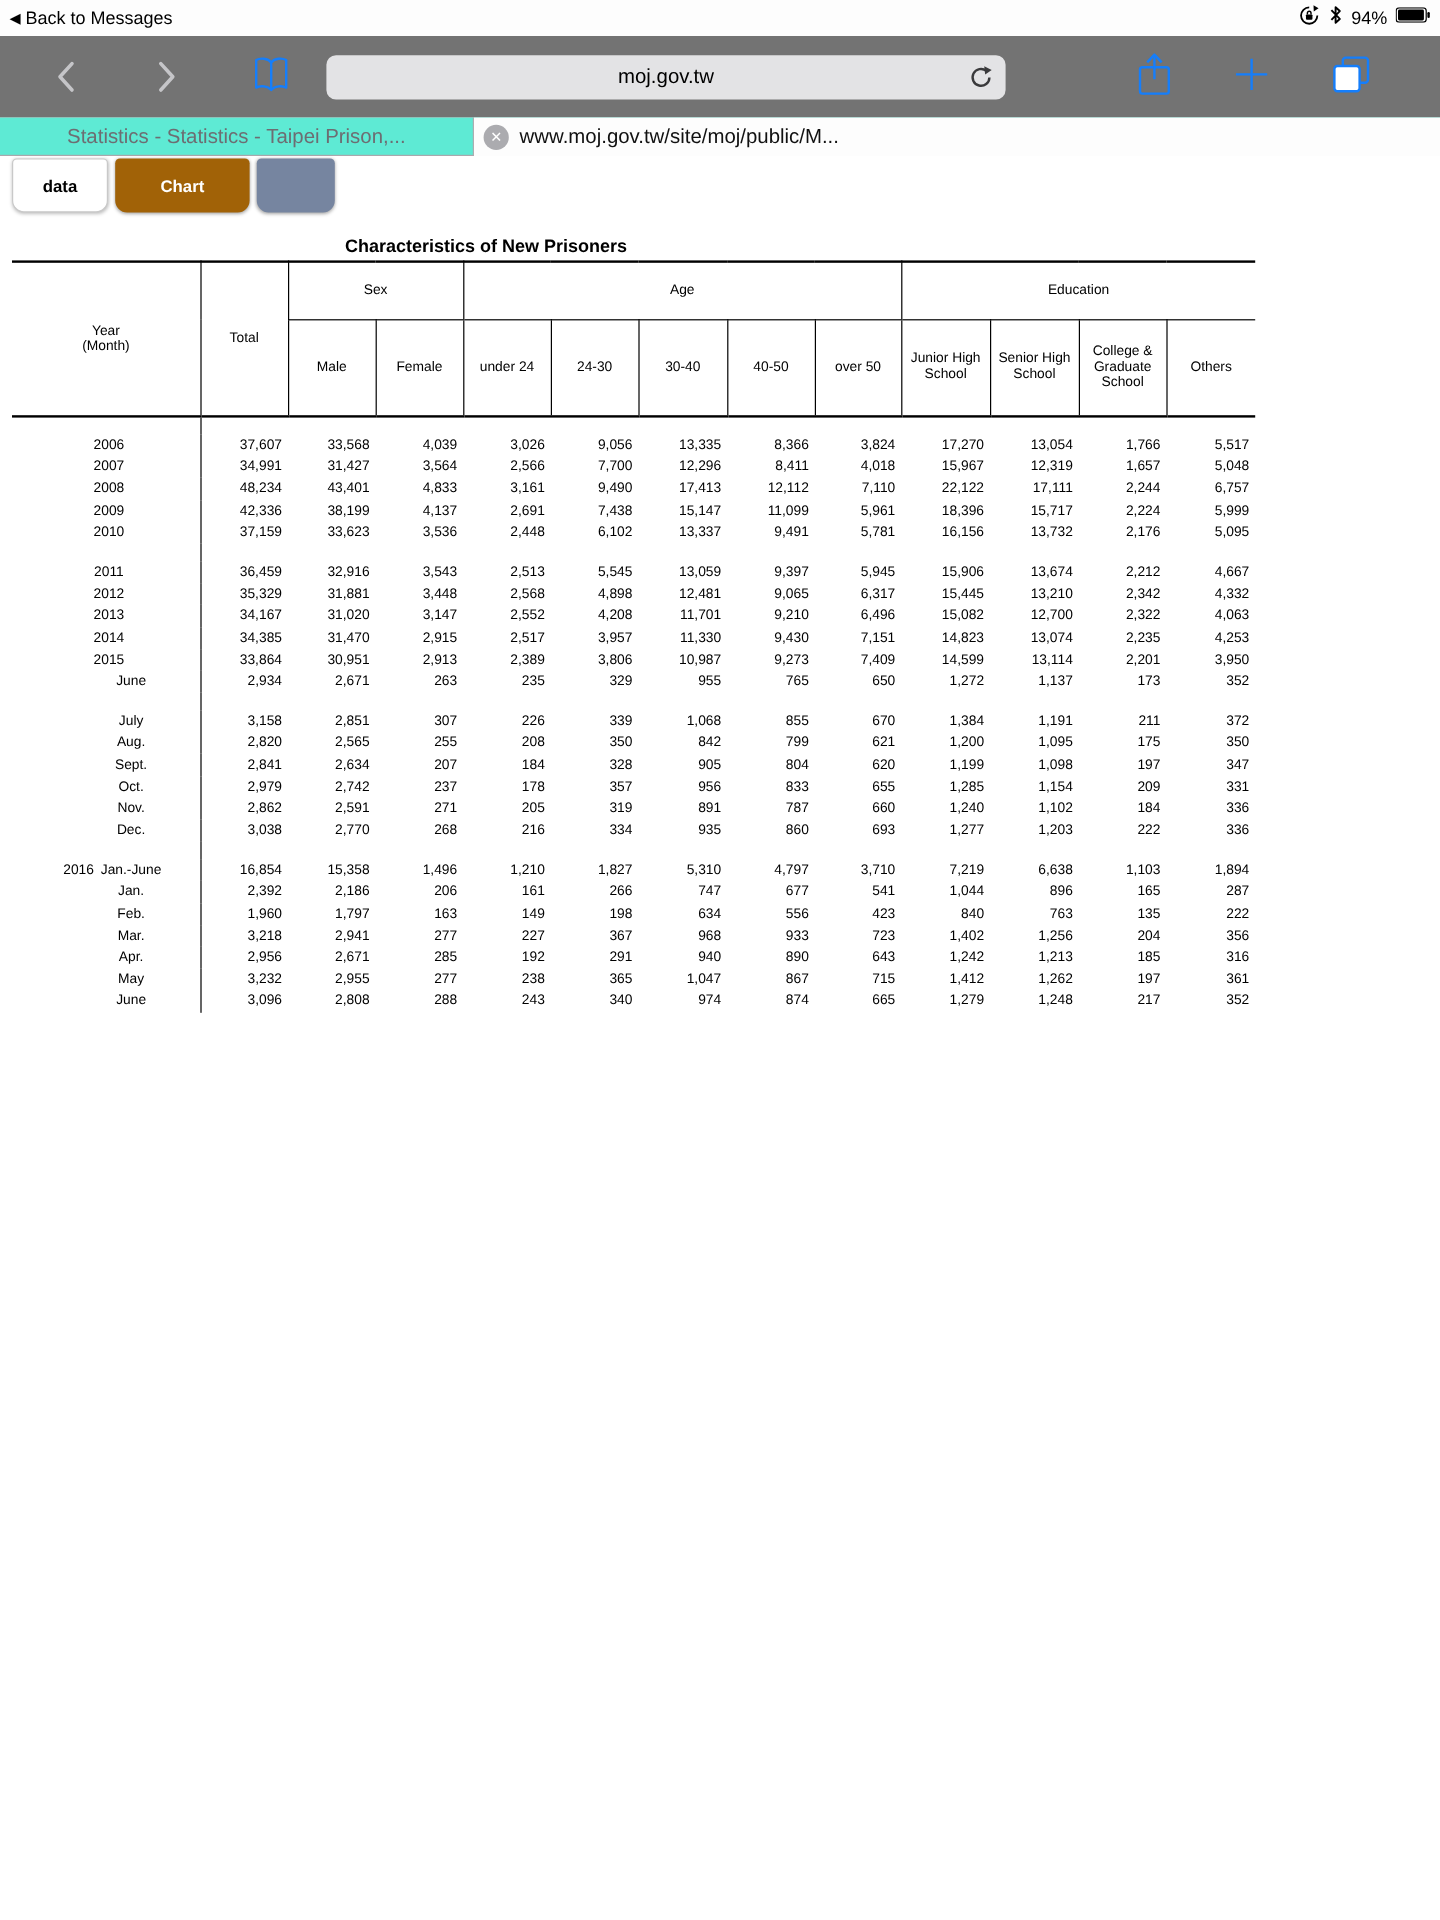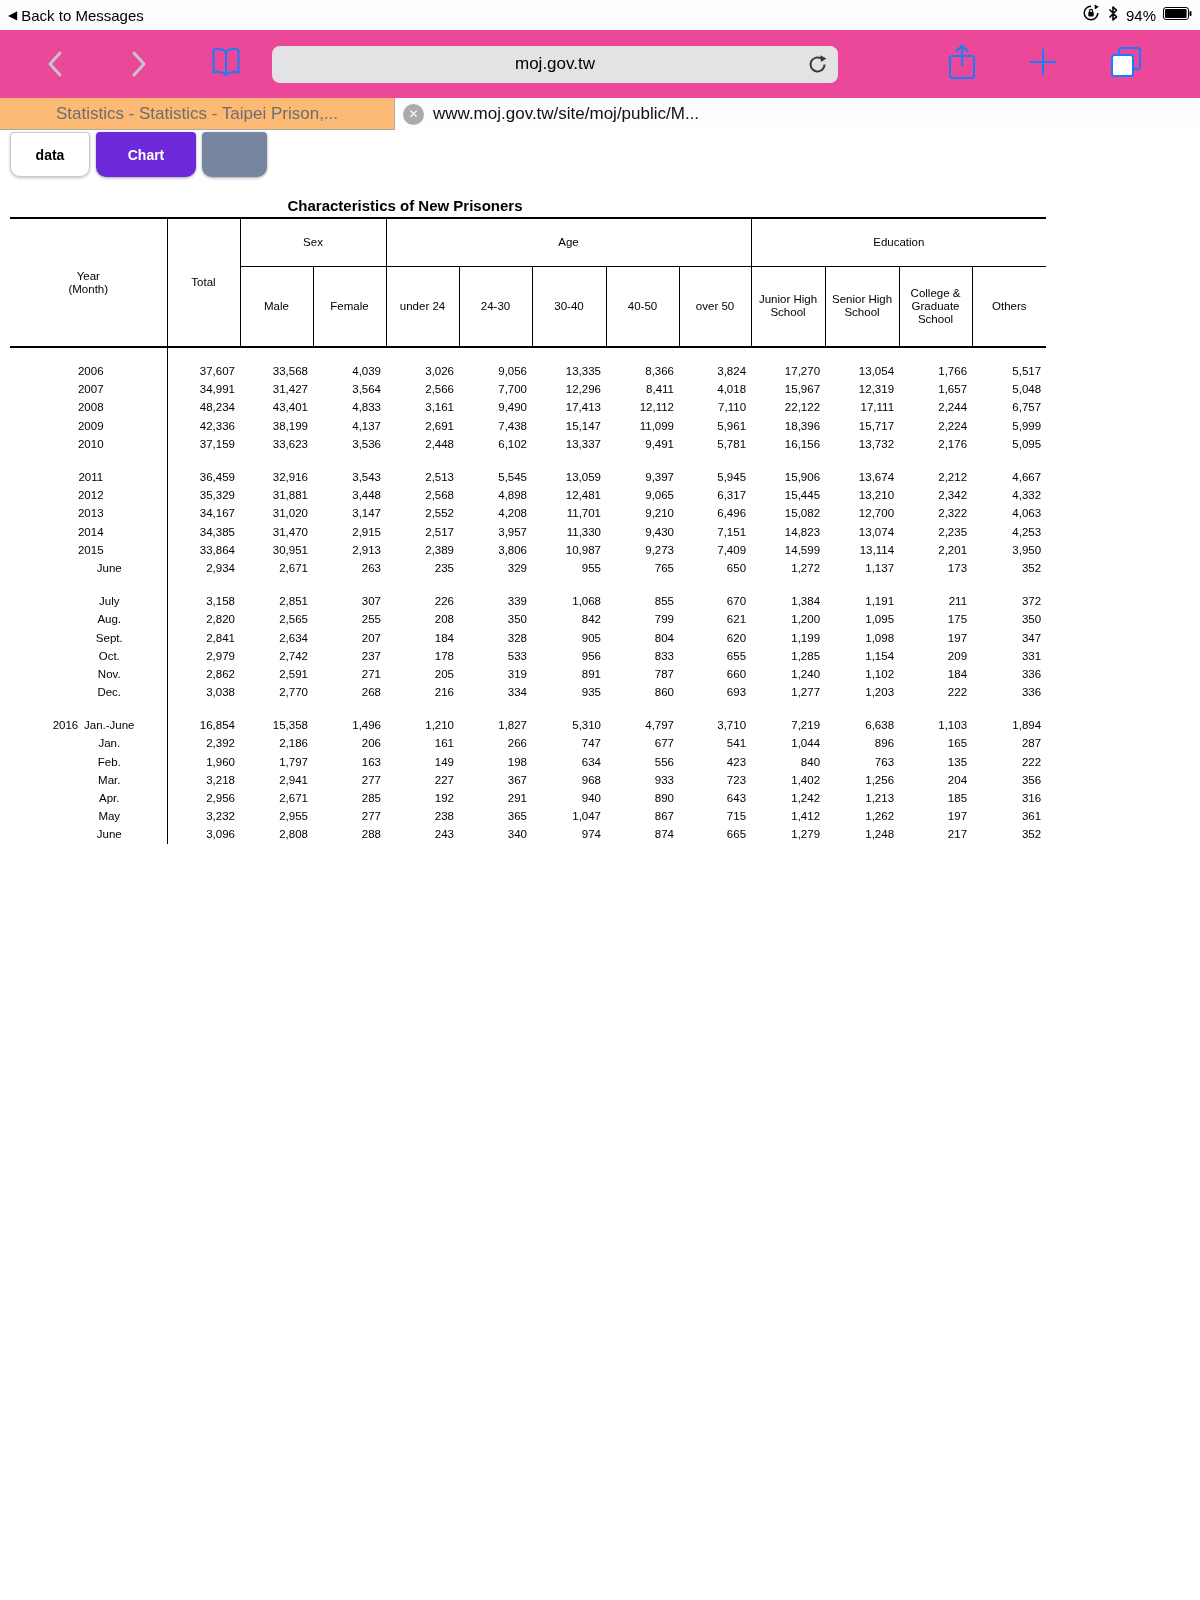--- a/index.html
+++ b/index.html
@@ -7,45 +7,45 @@
 
   
   .status-bar { height:30px; background:#fdfdfd; display:flex; align-items:center; position:relative; padding:0 8px; }
   .sb-left { display:flex; align-items:center; font-size:15px; gap:2px; }
   .sb-back-tri { font-size:12px; margin-right:2px; }
   .sb-time { position:absolute; left:0; right:0; text-align:center; font-size:15px; font-weight:700; }
   .sb-right { margin-left:auto; display:flex; align-items:center; gap:7px; z-index:2; }
   .sb-pct { font-size:15px; }
 
   
-  .toolbar { height:68px; background:#ec4899; display:flex; align-items:center; }
+  .toolbar { height:68px; background:#737373; display:flex; align-items:center; }
   .nav-btn { width:26px; display:flex; justify-content:center; cursor:pointer; }
   .nav-back { margin-left:42px; }
   .nav-fwd { margin-left:58px; }
   .bookmarks-btn { margin-left:56px; cursor:pointer; }
   .url-field { position:relative; margin-left:28px; width:566px; height:37px; background:#e3e3e5; border-radius:8px;
                display:flex; align-items:center; justify-content:center; font-size:17px; cursor:pointer; }
   .reload-btn { position:absolute; right:10px; top:8px; cursor:pointer; }
   .tb-right { display:flex; align-items:center; margin-left:108px; gap:50px; }
 
   
-  .tabbar { height:32px; display:flex; background:#fdba74; }
+  .tabbar { height:32px; display:flex; background:#5eead4; }
   .stab { flex:0 0 395px; display:flex; align-items:center; justify-content:center; font-size:17px; color:#6d6d72;
           border-right:1px solid #adadb1; border-bottom:1px solid #a9a9ad; overflow:hidden; white-space:nowrap; cursor:pointer; }
   .stab.active { flex:1; background:#fdfdfd; color:#111; border-right:none; border-bottom:none; justify-content:flex-start; padding-left:8px; gap:9px; }
   .tab-close { width:21px; height:21px; border-radius:50%; background:#ababaf; color:#fff; font-size:12px; line-height:21px;
                text-align:center; flex:0 0 21px; cursor:pointer; }
 
   
   .content { background:#fff; }
   .page-tabs { display:flex; gap:6px; padding:2px 0 0 10px; height:47px; }
   .ptab { height:45px; display:flex; align-items:center; justify-content:center; font-size:14px; font-weight:700;
           border-radius:4px 4px 10px 10px; cursor:pointer; box-shadow:0 1px 3px rgba(0,0,0,0.35); }
   .ptab-data { width:80px; background:#fff; color:#000; border:1px solid #c9c9c9; box-shadow:0 1px 3px rgba(0,0,0,0.25); }
-  .ptab-chart { width:100px; background:#6d28d9; color:#fff;align-items:center; }
+  .ptab-chart { width:112px; background:#a16207; color:#fff;align-items:center; }
   .ptab-empty { width:65px; background:#7685a0; }
 
   .table-area { margin:20px 0 0 10px; width:1036px; }
   .tbl-title { width:790px; text-align:center; font-size:15px; font-weight:700; margin-bottom:3px; }
   .unit-label { text-align:right; font-size:11px; margin-bottom:2px; }
 
   table.stats { border-collapse:collapse; table-layout:fixed; width:1036px; border-top:2.5px solid #000; }
   .stats th { font-weight:400; font-size:11.5px; text-align:center; vertical-align:middle; padding:2px 1px; line-height:13px; }
   .stats tr.h1 th { height:48px; }
   .stats tr.h2 th { height:81px; border-bottom:2px solid #000; }
@@ -430,21 +430,21 @@
             <td class="num">1,098</td>
             <td class="num">197</td>
             <td class="num">347</td>
           </tr>
           <tr>
             <td class="ylabel"><span class="yr"></span><span class="mo">Oct.</span></td>
             <td class="num">2,979</td>
             <td class="num">2,742</td>
             <td class="num">237</td>
             <td class="num">178</td>
-            <td class="num">533</td>
+            <td class="num">357</td>
             <td class="num">956</td>
             <td class="num">833</td>
             <td class="num">655</td>
             <td class="num">1,285</td>
             <td class="num">1,154</td>
             <td class="num">209</td>
             <td class="num">331</td>
           </tr>
           <tr>
             <td class="ylabel"><span class="yr"></span><span class="mo">Nov.</span></td>

